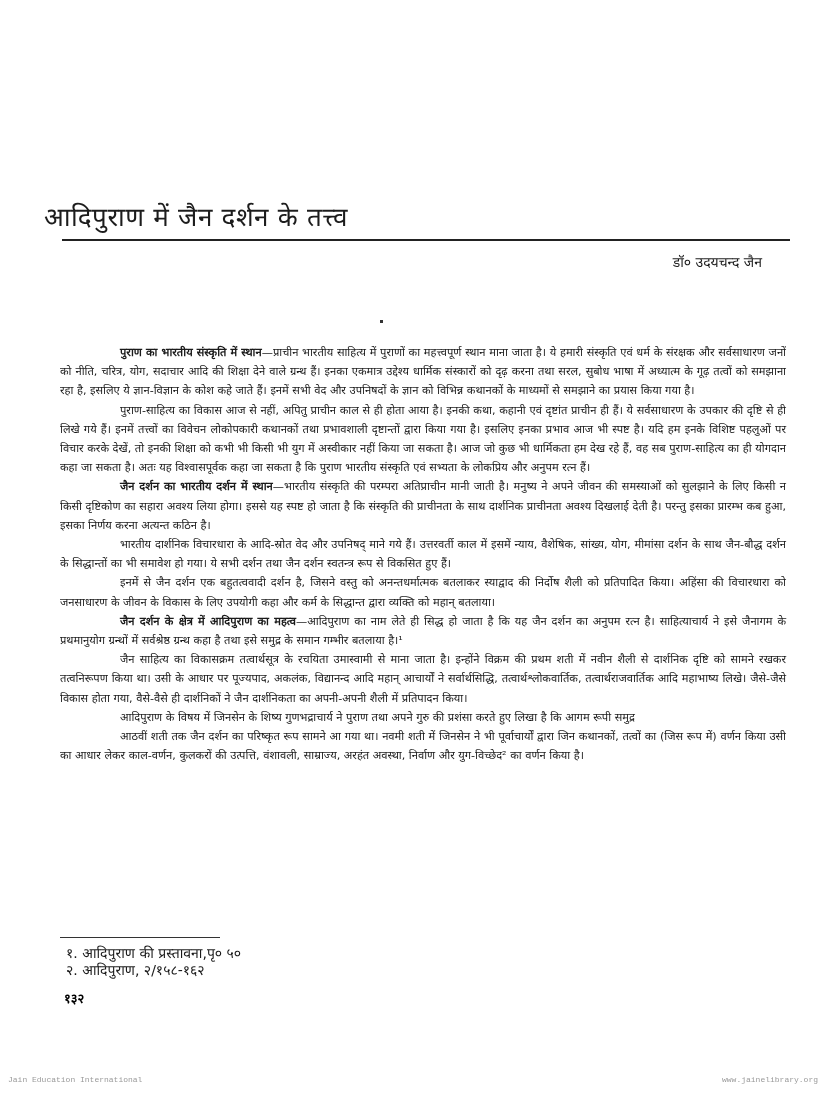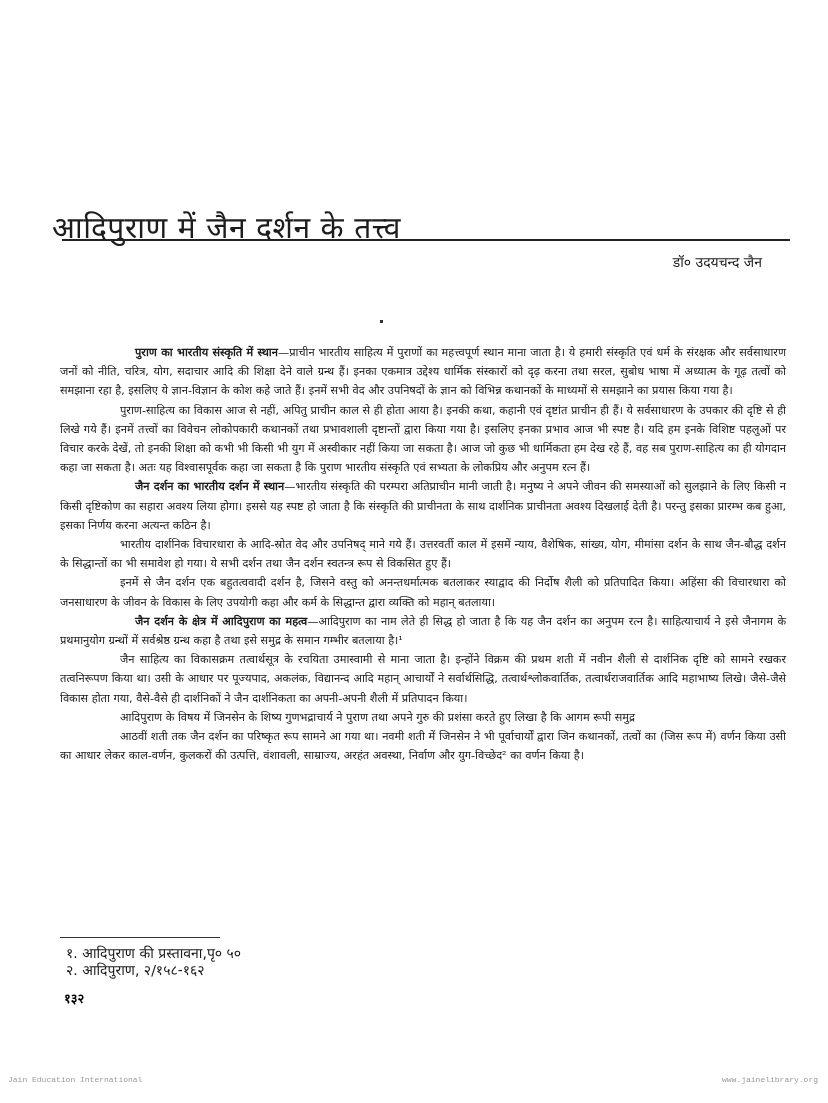--- a/index.html
+++ b/index.html
@@ -19,25 +19,25 @@
       position: absolute;
       left: 0; top: 0;
       width: 828px;
       height: 1103px;
     }
     .title {
       position: absolute;
       left: 40px;
       top: 194px;
       font-family: "DejaVu Sans", "Liberation Sans", sans-serif;
-      font-size: 30px;
+      font-size: 26px;
       font-weight: normal;
       letter-spacing: 0.5px;
       color: #1c1c1c;
-      margin: 12px;
+      margin: 4px;
       white-space: nowrap;
     }
     .title-rule {
       position: absolute;
       left: 62px;
       top: 239px;
       width: 728px;
       height: 0;
       border-top: 2px solid #222;
     }
@@ -68,21 +68,20 @@
       line-height: 19.2px;
       text-align: justify;
       color: #1a1a1a;
     }
     .body-text p {
       margin: 0;
       text-indent: 60px;
     }
     .body-text .heading {
       font-weight: bold;
-      margin-left: 15px;
     }
     .fn-rule {
       position: absolute;
       left: 60px;
       top: 937px;
       width: 160px;
       height: 0;
       border-top: 1px solid #333;
     }
     .footnotes {

